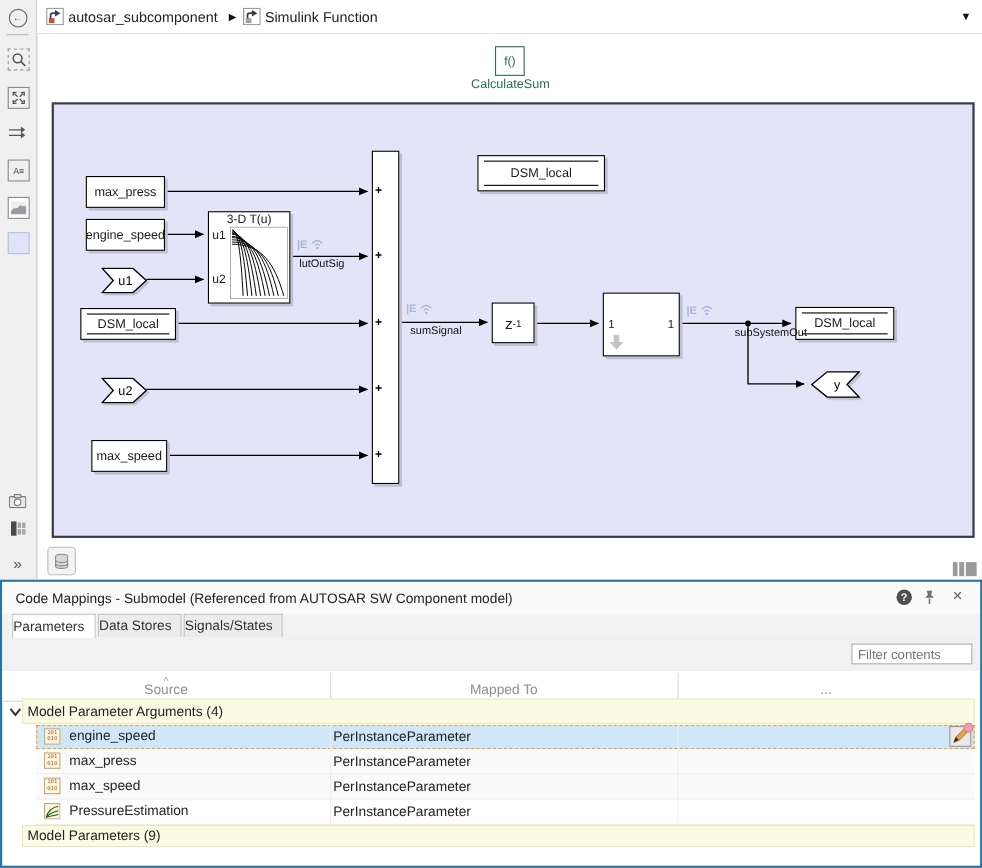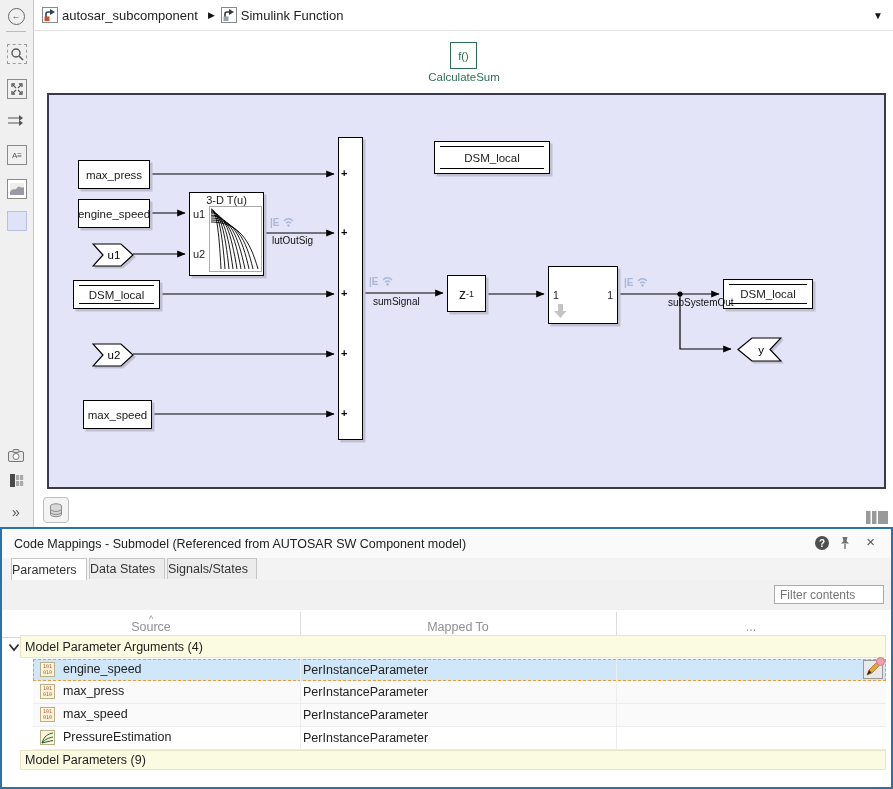--- a/index.html
+++ b/index.html
@@ -306,21 +306,21 @@
           <line x1="6" y1="8" x2="6" y2="13" stroke="#6f6f6f" stroke-width="1.4"></line>
       </svg>
       <span style="position:absolute;right:16px;top:4px;font-size:15px;color:#555;">×</span>
     </div>
 
     <div id="cm-tabs">
       <div class="cm-tab active" style="left:9px;width:76px;">
           <span>Parameters</span>
         </div>
       <div class="cm-tab" style="left:87px;width:76px;">
-          <span>Data States</span>
+          <span>Data Stores</span>
         </div>
       <div class="cm-tab" style="left:165px;width:90px;">
           <span>Signals/States</span>
         </div>
     </div>
 
     <div id="cm-filter-row">
       <input id="filter-input" type="text" placeholder="Filter contents" style="">
     </div>
 

